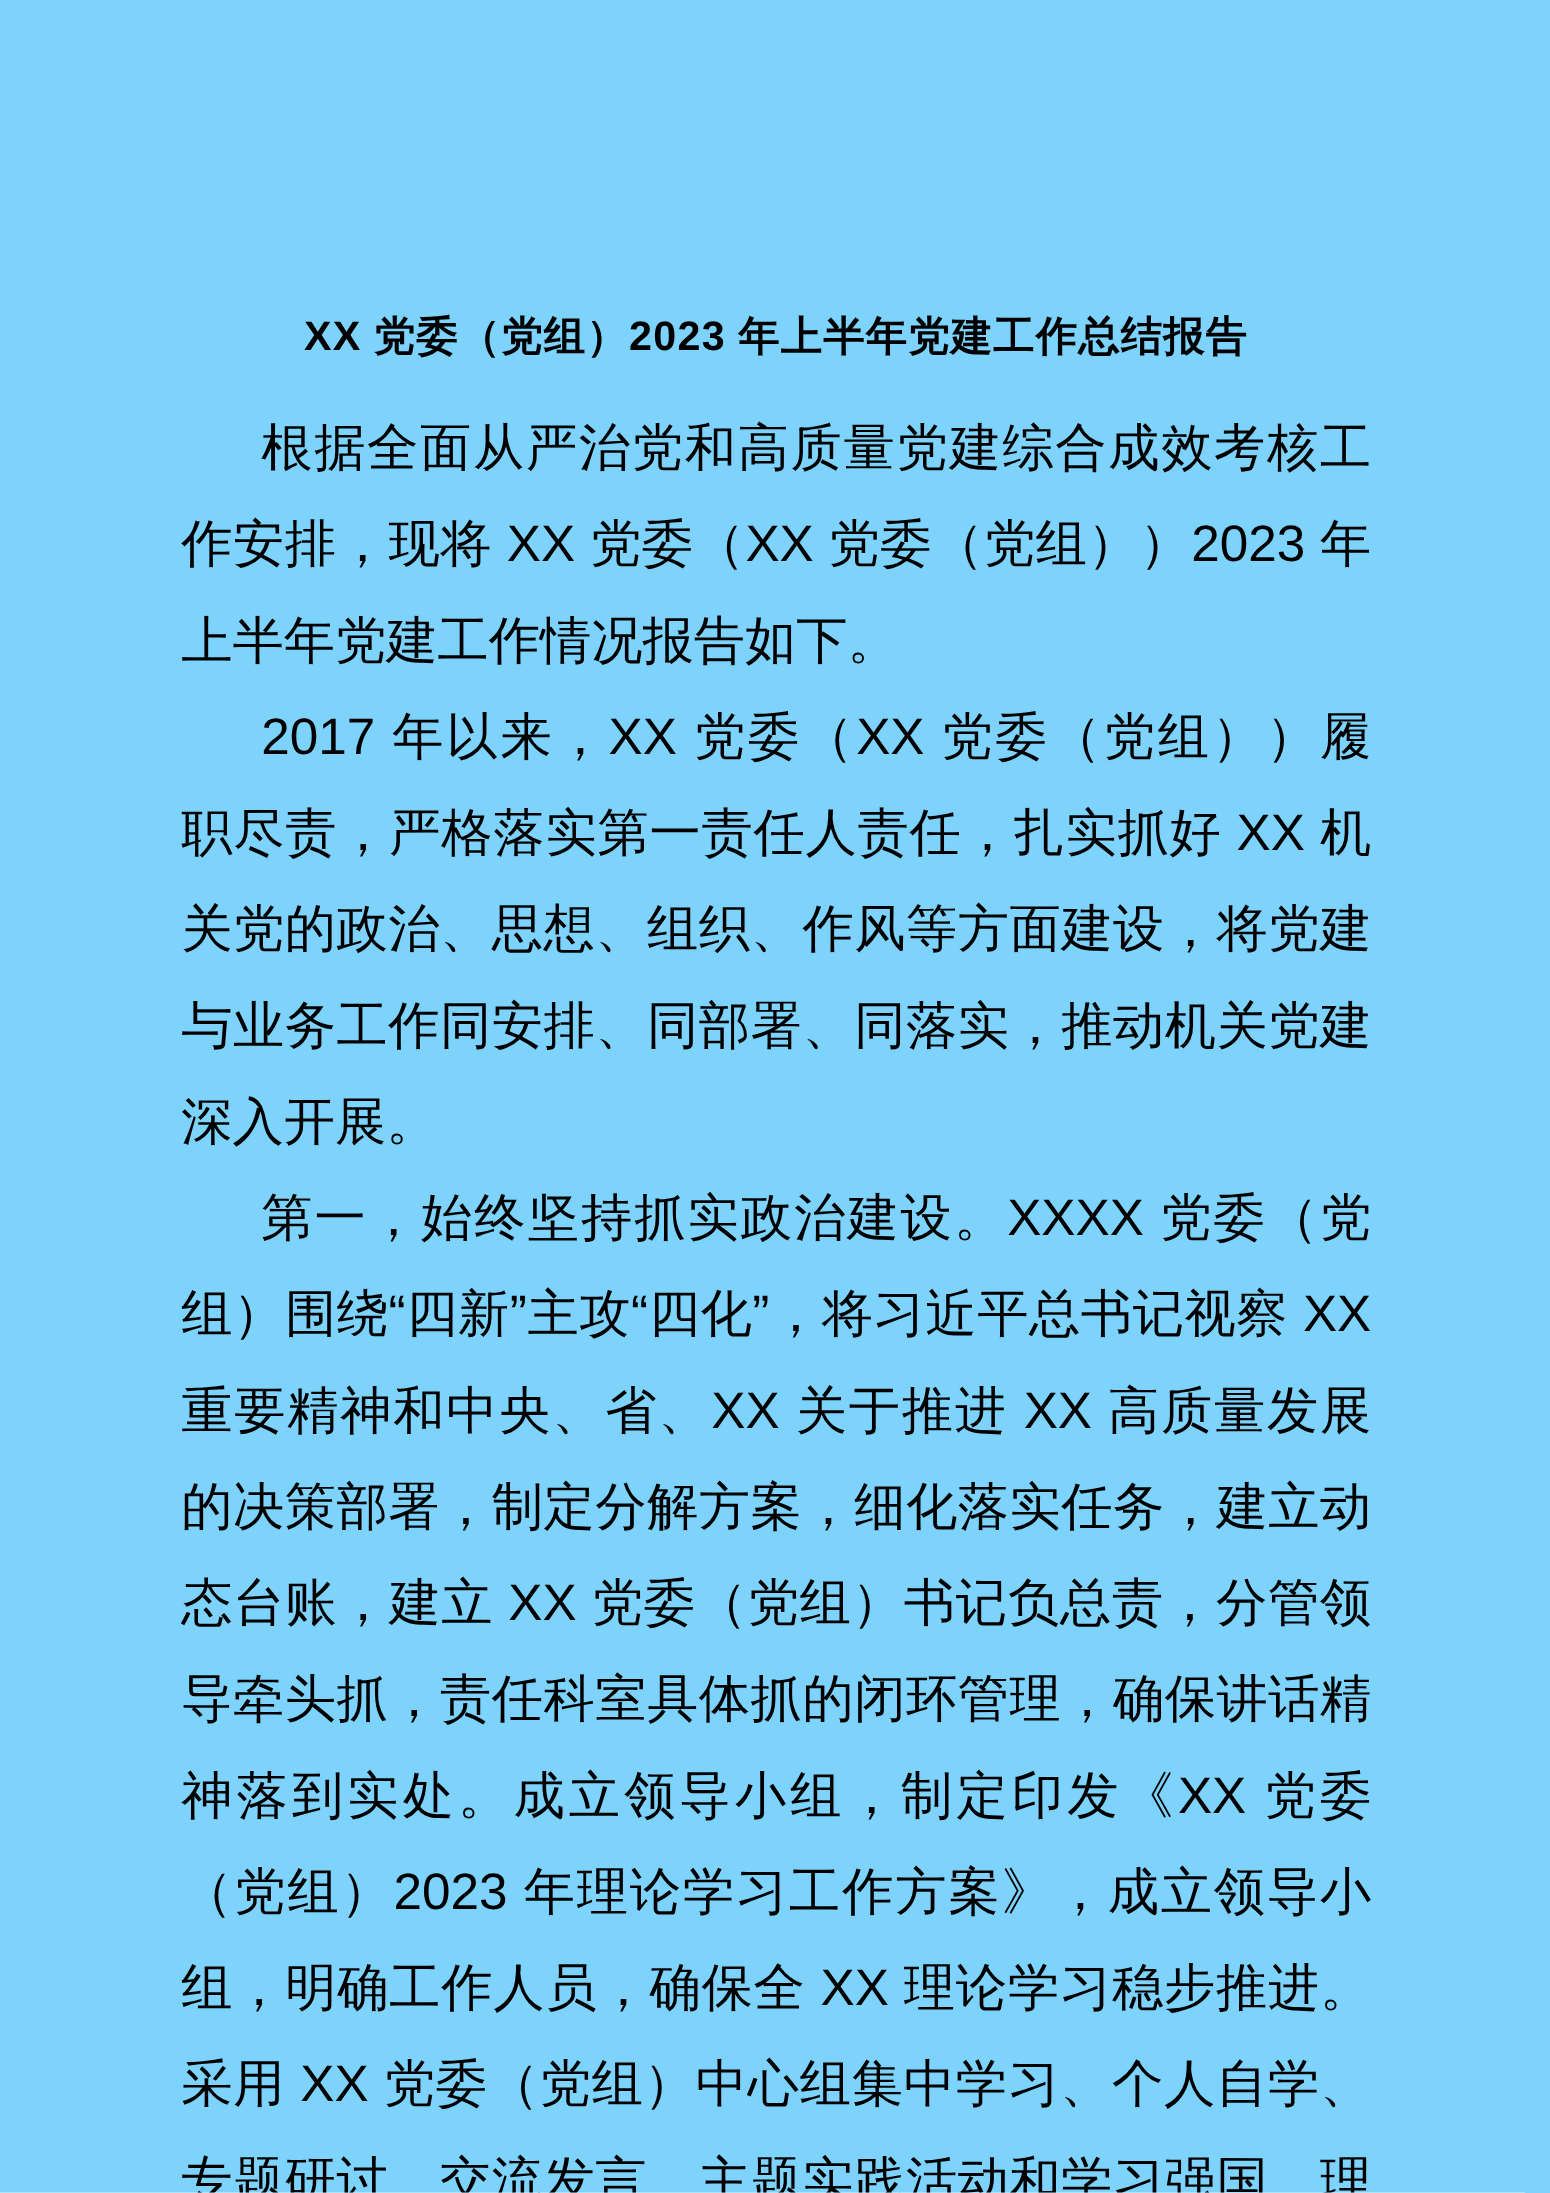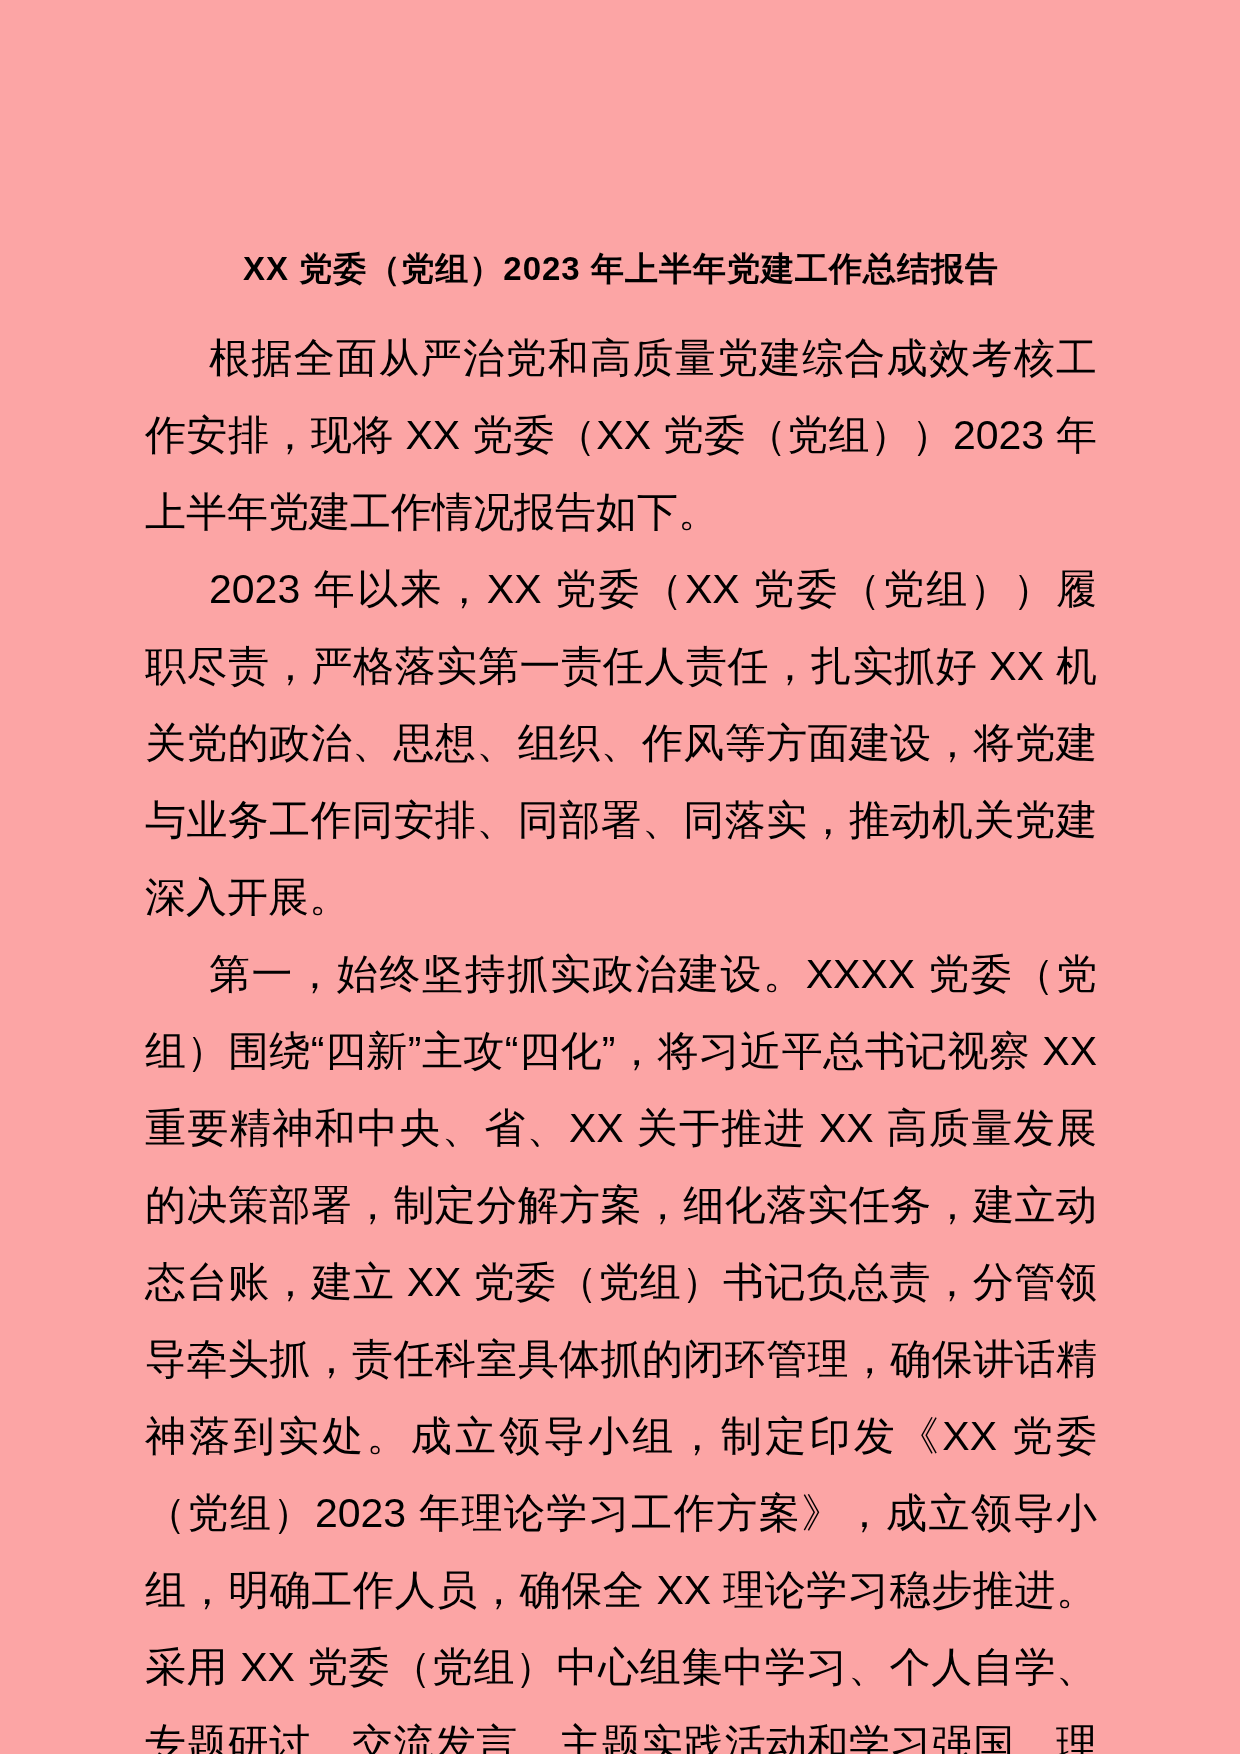--- a/index.html
+++ b/index.html
@@ -11,21 +11,21 @@
     width: 1240px;
     height: 1754px;
     font-family: "Liberation Sans", sans-serif;
     color: #000000;
     overflow: hidden;
   }
   .page {
     box-sizing: border-box;
     width: 1240px;
     height: 1754px;
-    background: #fca5a5;
+    background: #7dd3fc;
     padding: 230px 143px 0 145px;
   }
   .doc-title {
     font-size: 33px;
     font-weight: bold;
     text-align: center;
     line-height: 77px;
     margin: 0 0 13px 0;
     letter-spacing: 1px;
   }
@@ -43,16 +43,16 @@
     text-align: left;
   }
 </style>
 </head>
 <body>
 
 <div class="page">
   <h1 class="doc-title">XX 党委（党组）2023 年上半年党建工作总结报告</h1>
   <div class="doc-body" id="doc-body">
       <p class="body-para">根据全面从严治党和高质量党建综合成效考核工作安排，现将 XX 党委（XX 党委（党组））2023 年上半年党建工作情况报告如下。</p>
-      <p class="body-para">2023 年以来，XX 党委（XX 党委（党组））履职尽责，严格落实第一责任人责任，扎实抓好 XX 机关党的政治、思想、组织、作风等方面建设，将党建与业务工作同安排、同部署、同落实，推动机关党建深入开展。</p>
+      <p class="body-para">2017 年以来，XX 党委（XX 党委（党组））履职尽责，严格落实第一责任人责任，扎实抓好 XX 机关党的政治、思想、组织、作风等方面建设，将党建与业务工作同安排、同部署、同落实，推动机关党建深入开展。</p>
       <p class="body-para">第一，始终坚持抓实政治建设。XXXX 党委（党组）围绕“四新”主攻“四化”，将习近平总书记视察 XX 重要精神和中央、省、XX 关于推进 XX 高质量发展的决策部署，制定分解方案，细化落实任务，建立动态台账，建立 XX 党委（党组）书记负总责，分管领导牵头抓，责任科室具体抓的闭环管理，确保讲话精神落到实处。成立领导小组，制定印发《XX 党委（党组）2023 年理论学习工作方案》，成立领导小组，明确工作人员，确保全 XX 理论学习稳步推进。采用 XX 党委（党组）中心组集中学习、个人自学、专题研讨、交流发言、主题实践活动和学习强国、理论测试等线上线下学习方式，重点学</p>
     </div>
 </div>
 
 </body></html>

